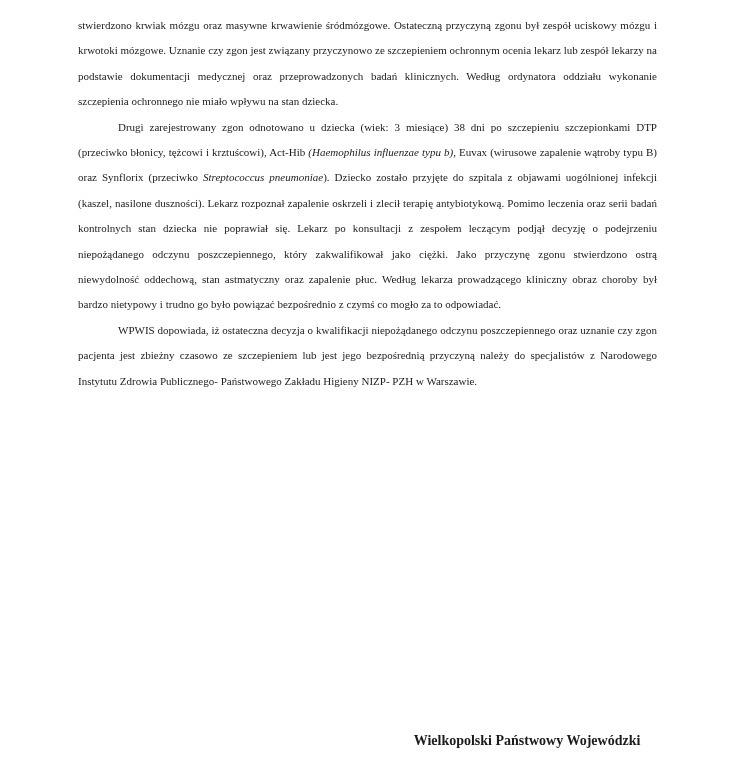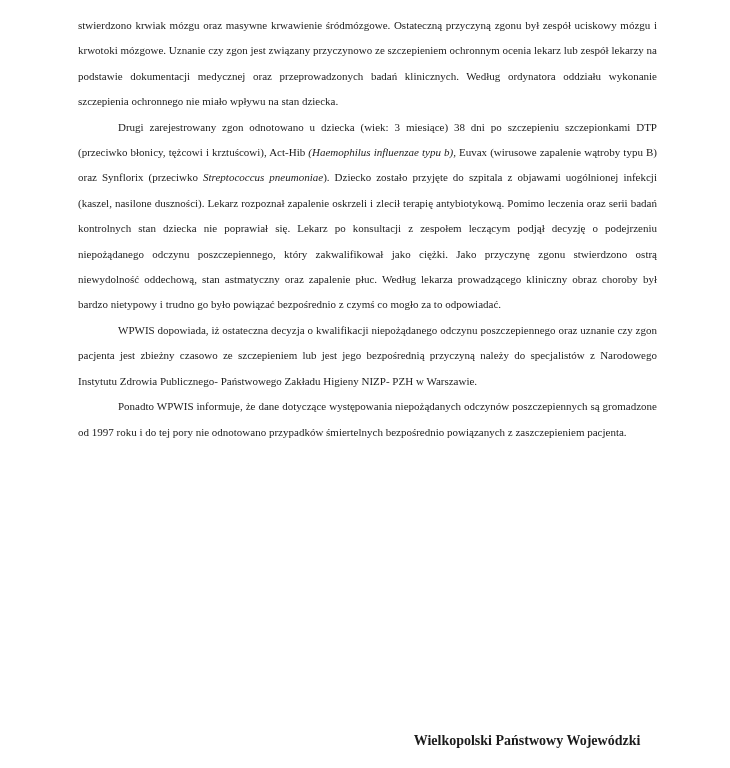--- a/index.html
+++ b/index.html
@@ -53,21 +53,20 @@
 </head>
 <body>
 
 <div class="page">
 
   <div class="doc-body">
 
   <p><span>stwierdzono krwiak mózgu oraz masywne krwawienie śródmózgowe. Ostateczną przyczyną zgonu był zespół uciskowy mózgu i krwotoki mózgowe. Uznanie czy zgon jest związany przyczynowo ze szczepieniem ochronnym ocenia lekarz lub zespół lekarzy na podstawie dokumentacji medycznej oraz przeprowadzonych badań klinicznych. Według ordynatora oddziału wykonanie szczepienia ochronnego nie miało wpływu na stan dziecka.</span></p>
       <p class="indent"><span>Drugi zarejestrowany zgon odnotowano u dziecka (wiek: 3 miesiące) 38 dni po szczepieniu szczepionkami DTP (przeciwko błonicy, tężcowi i krztuścowi), Act-Hib </span><span class="run-italic">(Haemophilus influenzae typu b),</span><span> Euvax (wirusowe zapalenie wątroby typu B) oraz Synflorix (przeciwko </span><span class="run-italic">Streptococcus pneumoniae</span><span>). Dziecko zostało przyjęte do szpitala z objawami uogólnionej infekcji (kaszel, nasilone duszności). Lekarz rozpoznał zapalenie oskrzeli i zlecił terapię antybiotykową. Pomimo leczenia oraz serii badań kontrolnych stan dziecka nie poprawiał się. Lekarz po konsultacji z zespołem leczącym podjął decyzję o podejrzeniu niepożądanego odczynu poszczepiennego, który zakwalifikował jako ciężki. Jako przyczynę zgonu stwierdzono ostrą niewydolność oddechową, stan astmatyczny oraz zapalenie płuc. Według lekarza prowadzącego kliniczny obraz choroby był bardzo nietypowy i trudno go było powiązać bezpośrednio z czymś co mogło za to odpowiadać.</span></p>
       <p class="indent"><span>WPWIS dopowiada, iż ostateczna decyzja o kwalifikacji niepożądanego odczynu poszczepiennego oraz uznanie czy zgon pacjenta jest zbieżny czasowo ze szczepieniem lub jest jego bezpośrednią przyczyną należy do specjalistów z Narodowego Instytutu Zdrowia Publicznego- Państwowego Zakładu Higieny NIZP- PZH w Warszawie.</span></p>
-      <p class="indent"><span>Ponadto WPWIS informuje, że dane dotyczące występowania niepożądanych odczynów poszczepiennych są gromadzone od 1997 roku i do tej pory nie odnotowano przypadków śmiertelnych bezpośrednio powiązanych z zaszczepieniem pacjenta.</span></p>
     </div>
 
   <div class="signature">
     <div>Wielkopolski Państwowy Wojewódzki</div>
     
     
   </div>
 
 </div>
 

